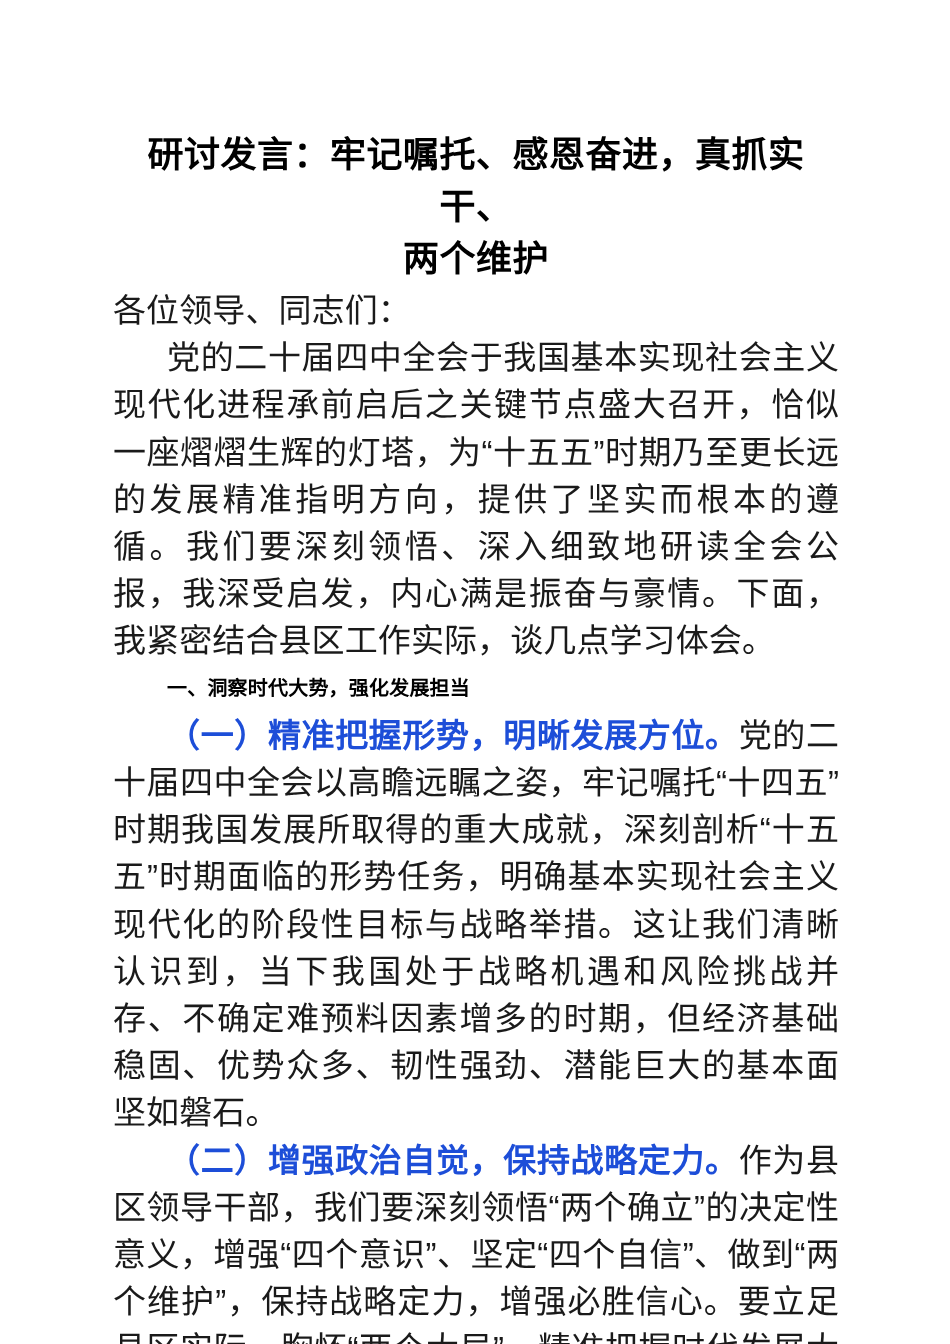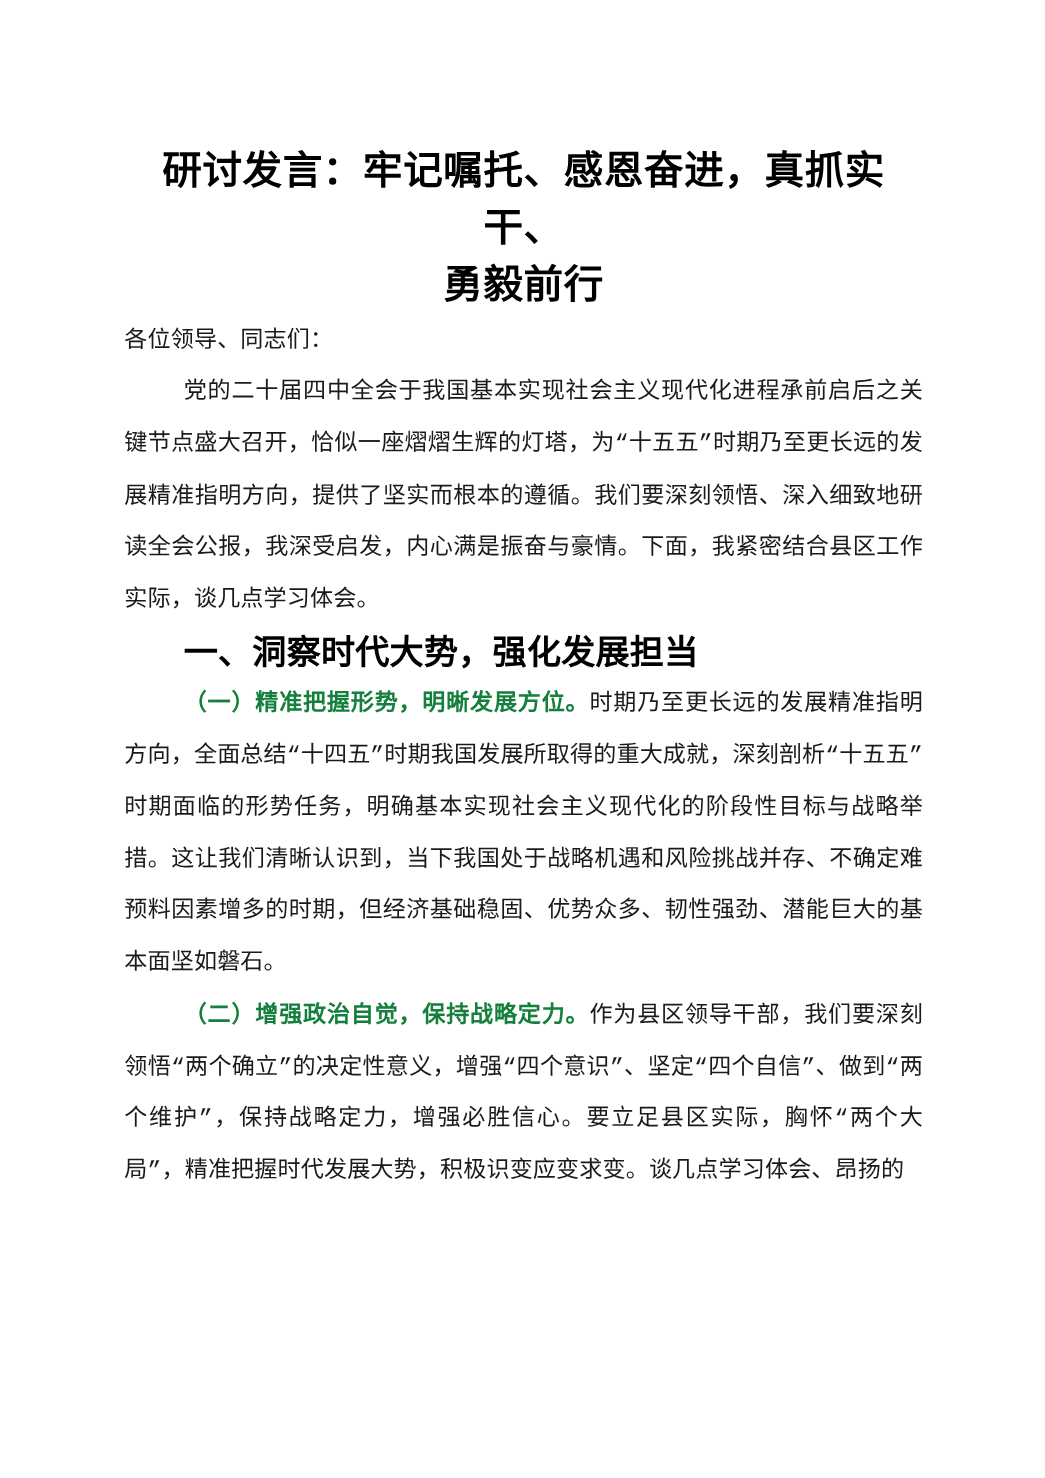--- a/index.html
+++ b/index.html
@@ -45,22 +45,22 @@
     letter-spacing: 0.5px;
     color: #000;
     padding-top: 118px;
     text-rendering: optimizeLegibility;
   }
 
   
   .para {
     margin: 0;
     padding: 0;
-    font-family: Liberation Mono, monospace;
-    font-size: 21px;
+    font-family: Liberation Sans, sans-serif;
+    font-size: 33px;
     line-height: 47.2px;
     text-align: justify;
     text-justify: inter-ideograph;
     text-align-last: left;
     color: #1a1a1a;
     letter-spacing: 0.1px;
   }
 
   .para.indent {
     text-indent: 54px;
@@ -70,52 +70,52 @@
   .para.salutation {
     text-indent: 0;
   }
 
   
   .section-heading {
     margin: 0;
     padding: 0;
     font-family: "Liberation Sans", "DejaVu Sans", sans-serif;
     font-weight: bold;
-    font-size: 31px;
+    font-size: 20px;
     line-height: 47.2px;
     text-indent: 54px;
     color: #000;
     letter-spacing: 0.2px;
   }
 
   
   .lead {
     font-weight: bold;
-    color: #15803d;
+    color: #1d4ed8;
   }
 
   .gap-after-intro { height: 2px; }
 </style>
 </head>
 <body>
 
 <div class="page">
   <div class="content">
 
     <h1 class="doc-title">
         <span style="display: block;">研讨发言：牢记嘱托、感恩奋进，真抓实干、</span>
-        <span style="display: block;">勇毅前行</span>
+        <span style="display: block;">两个维护</span>
       </h1>
 
     <div class="gap-after-intro"></div>
 
     <p class="para salutation">各位领导、同志们：</p>
 
     <p class="para indent">党的二十届四中全会于我国基本实现社会主义现代化进程承前启后之关键节点盛大召开，恰似一座熠熠生辉的灯塔，为“十五五”时期乃至更长远的发展精准指明方向，提供了坚实而根本的遵循。我们要深刻领悟、深入细致地研读全会公报，我深受启发，内心满是振奋与豪情。下面，我紧密结合县区工作实际，谈几点学习体会。</p>
 
     <p class="section-heading">一、洞察时代大势，强化发展担当</p>
 
-    <p class="para indent"><span class="lead">（一）精准把握形势，明晰发展方位。</span><span>时期乃至更长远的发展精准指明方向，全面总结“十四五”时期我国发展所取得的重大成就，深刻剖析“十五五”时期面临的形势任务，明确基本实现社会主义现代化的阶段性目标与战略举措。这让我们清晰认识到，当下我国处于战略机遇和风险挑战并存、不确定难预料因素增多的时期，但经济基础稳固、优势众多、韧性强劲、潜能巨大的基本面坚如磐石。</span></p>
+    <p class="para indent"><span class="lead">（一）精准把握形势，明晰发展方位。</span><span>党的二十届四中全会以高瞻远瞩之姿，牢记嘱托“十四五”时期我国发展所取得的重大成就，深刻剖析“十五五”时期面临的形势任务，明确基本实现社会主义现代化的阶段性目标与战略举措。这让我们清晰认识到，当下我国处于战略机遇和风险挑战并存、不确定难预料因素增多的时期，但经济基础稳固、优势众多、韧性强劲、潜能巨大的基本面坚如磐石。</span></p>
 
     <p class="para indent"><span class="lead">（二）增强政治自觉，保持战略定力。</span><span>作为县区领导干部，我们要深刻领悟“两个确立”的决定性意义，增强“四个意识”、坚定“四个自信”、做到“两个维护”，保持战略定力，增强必胜信心。要立足县区实际，胸怀“两个大局”，精准把握时代发展大势，积极识变应变求变。谈几点学习体会、昂扬的</span></p>
 
   </div>
 </div>
 
 </body></html>

